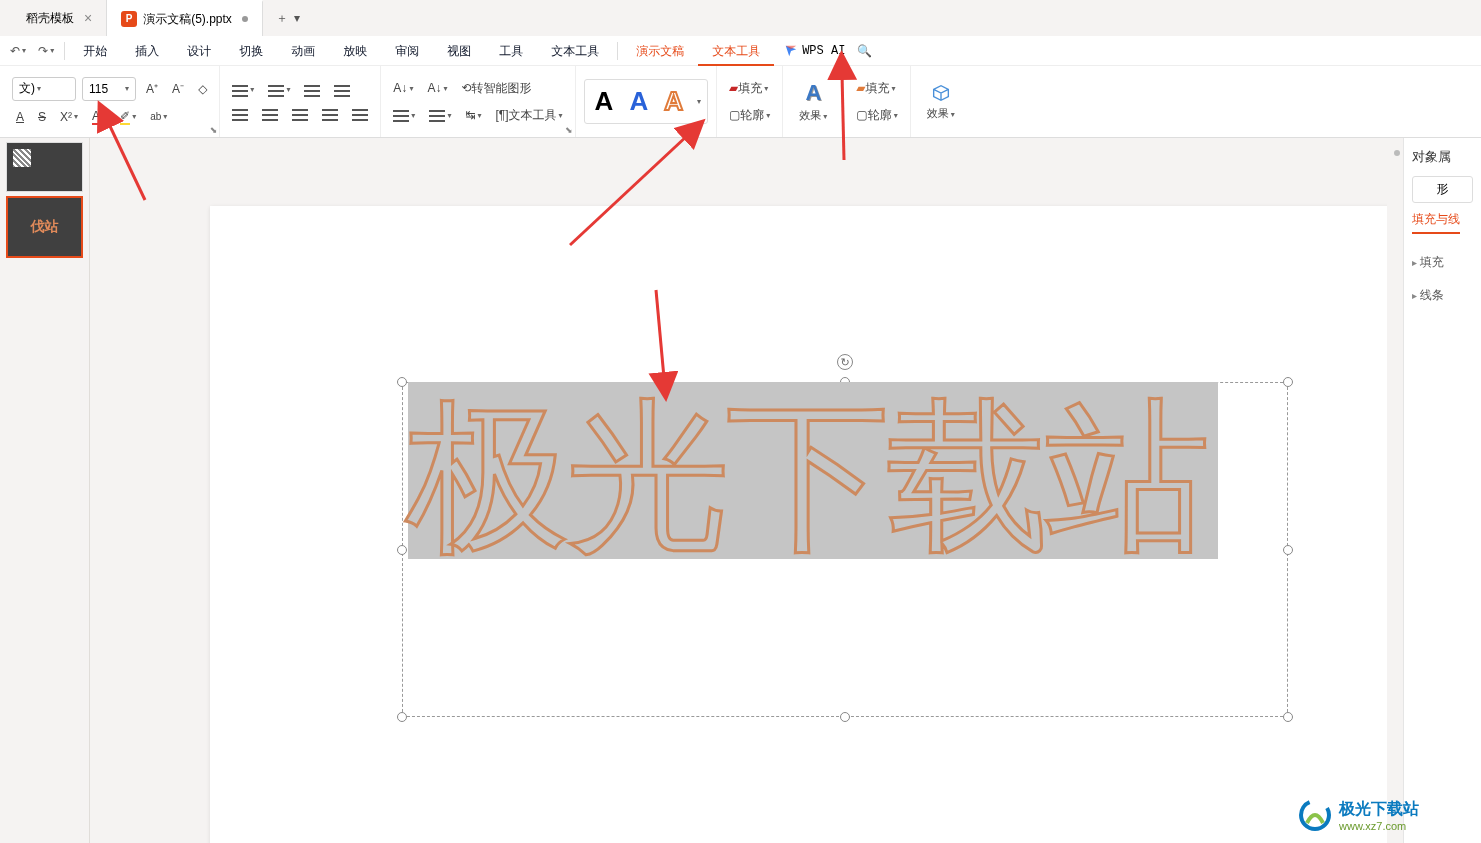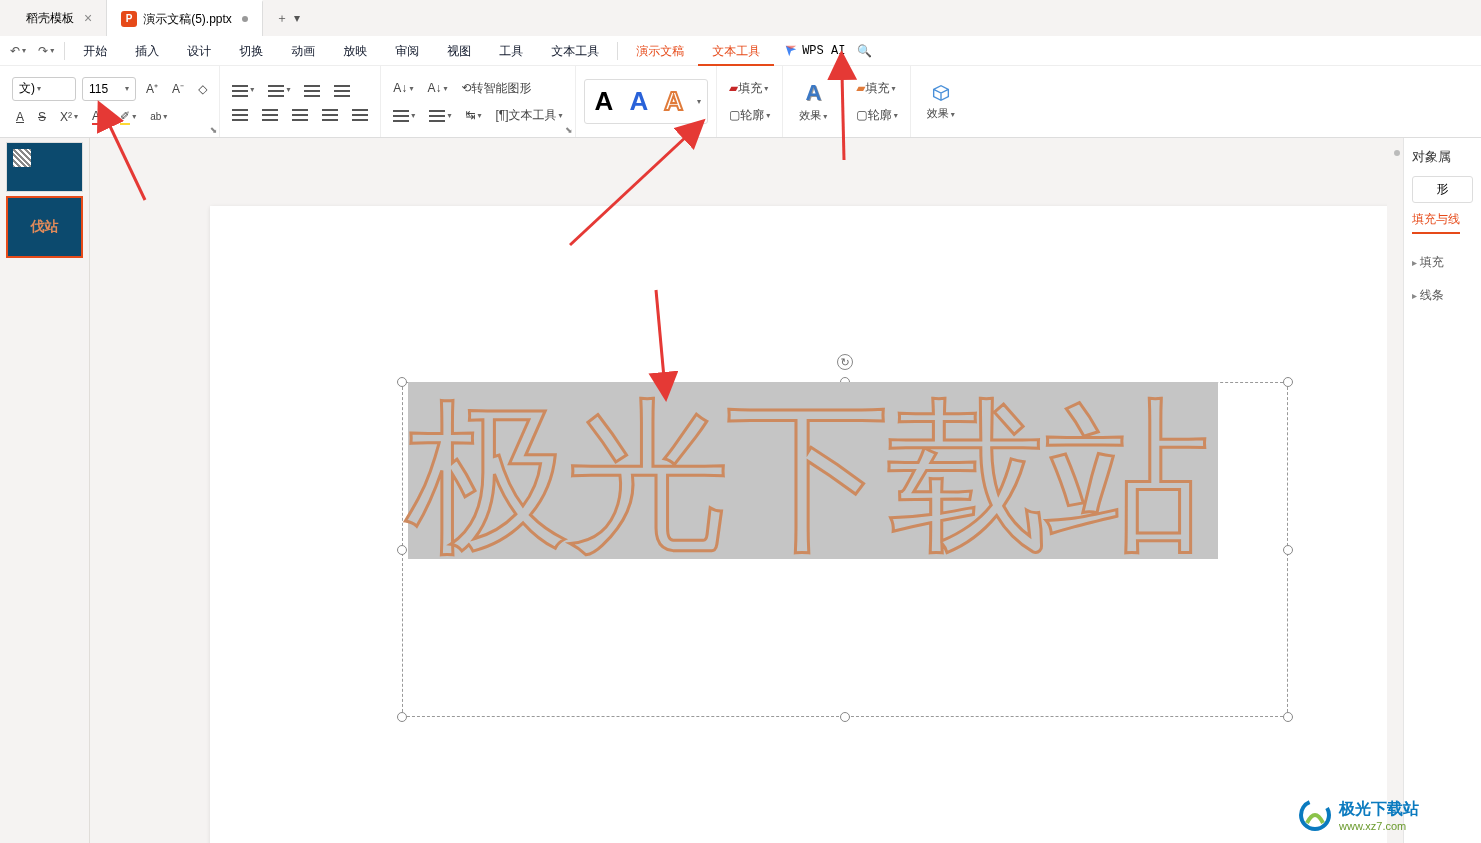--- a/index.html
+++ b/index.html
@@ -47,21 +47,21 @@
 .vbtn { display: flex; flex-direction: column; align-items: center; justify-content: center; padding: 4px 8px; gap: 2px; }
 .vbtn .lbl { font-size: 11px; color: #444; font-family: Liberation Serif, serif; }
 .shape-ic { width: 24px; height: 24px; border: 2px solid #4a90d9; background: linear-gradient(135deg,#cfe5f7,#9fc9ec); border-radius: 3px; }
 .cube-ic { width: 22px; height: 22px; position: relative; }
 .cube-ic svg { width: 100%; height: 100%; }
 
 
 .workspace { display: flex; position: absolute; top: 138px; left: 0; right: 0; bottom: 0; }
 .slide-panel { width: 90px; background: #f5f3f2; border-right: 1px solid #e0ddd9; position: relative; }
 .slide-collapse { position: absolute; top: 28px; right: 12px; color: #888; font-size: 14px; }
-.thumb { margin: 4px 6px; background: #0c4a6e; border: 1px solid #ddd; height: 50px; position: relative; }
+.thumb { margin: 4px 6px; background: #404040; border: 1px solid #ddd; height: 50px; position: relative; }
 .thumb.active { border: 2px solid #e64a19; height: 62px; display: flex; align-items: center; justify-content: center; }
 .thumb.active .thumb-text { color: #e08a5a; font-weight: bold; font-size: 14px; }
 .qr { width: 18px; height: 18px; background: repeating-linear-gradient(45deg,#888 0 2px,#fff 2px 4px); margin: 6px; }
 
 .canvas-area { flex: 1; position: relative; overflow: hidden; background: #f5f3f2; }
 .canvas-scroll { position: absolute; right: 0; top: 0; bottom: 0; width: 16px; background: #f5f3f2; }
 .scroll-thumb { position: absolute; right: 3px; top: 12px; width: 6px; height: 6px; background: #bbb; border-radius: 3px; }
 .slide { position: absolute; left: 120px; top: 68px; width: 1236px; height: 700px; background: #fff; box-shadow: 0 1px 4px rgba(0,0,0,0.1); }
 
 .textbox { position: absolute; left: 192px; top: 176px; width: 886px; height: 335px; }

